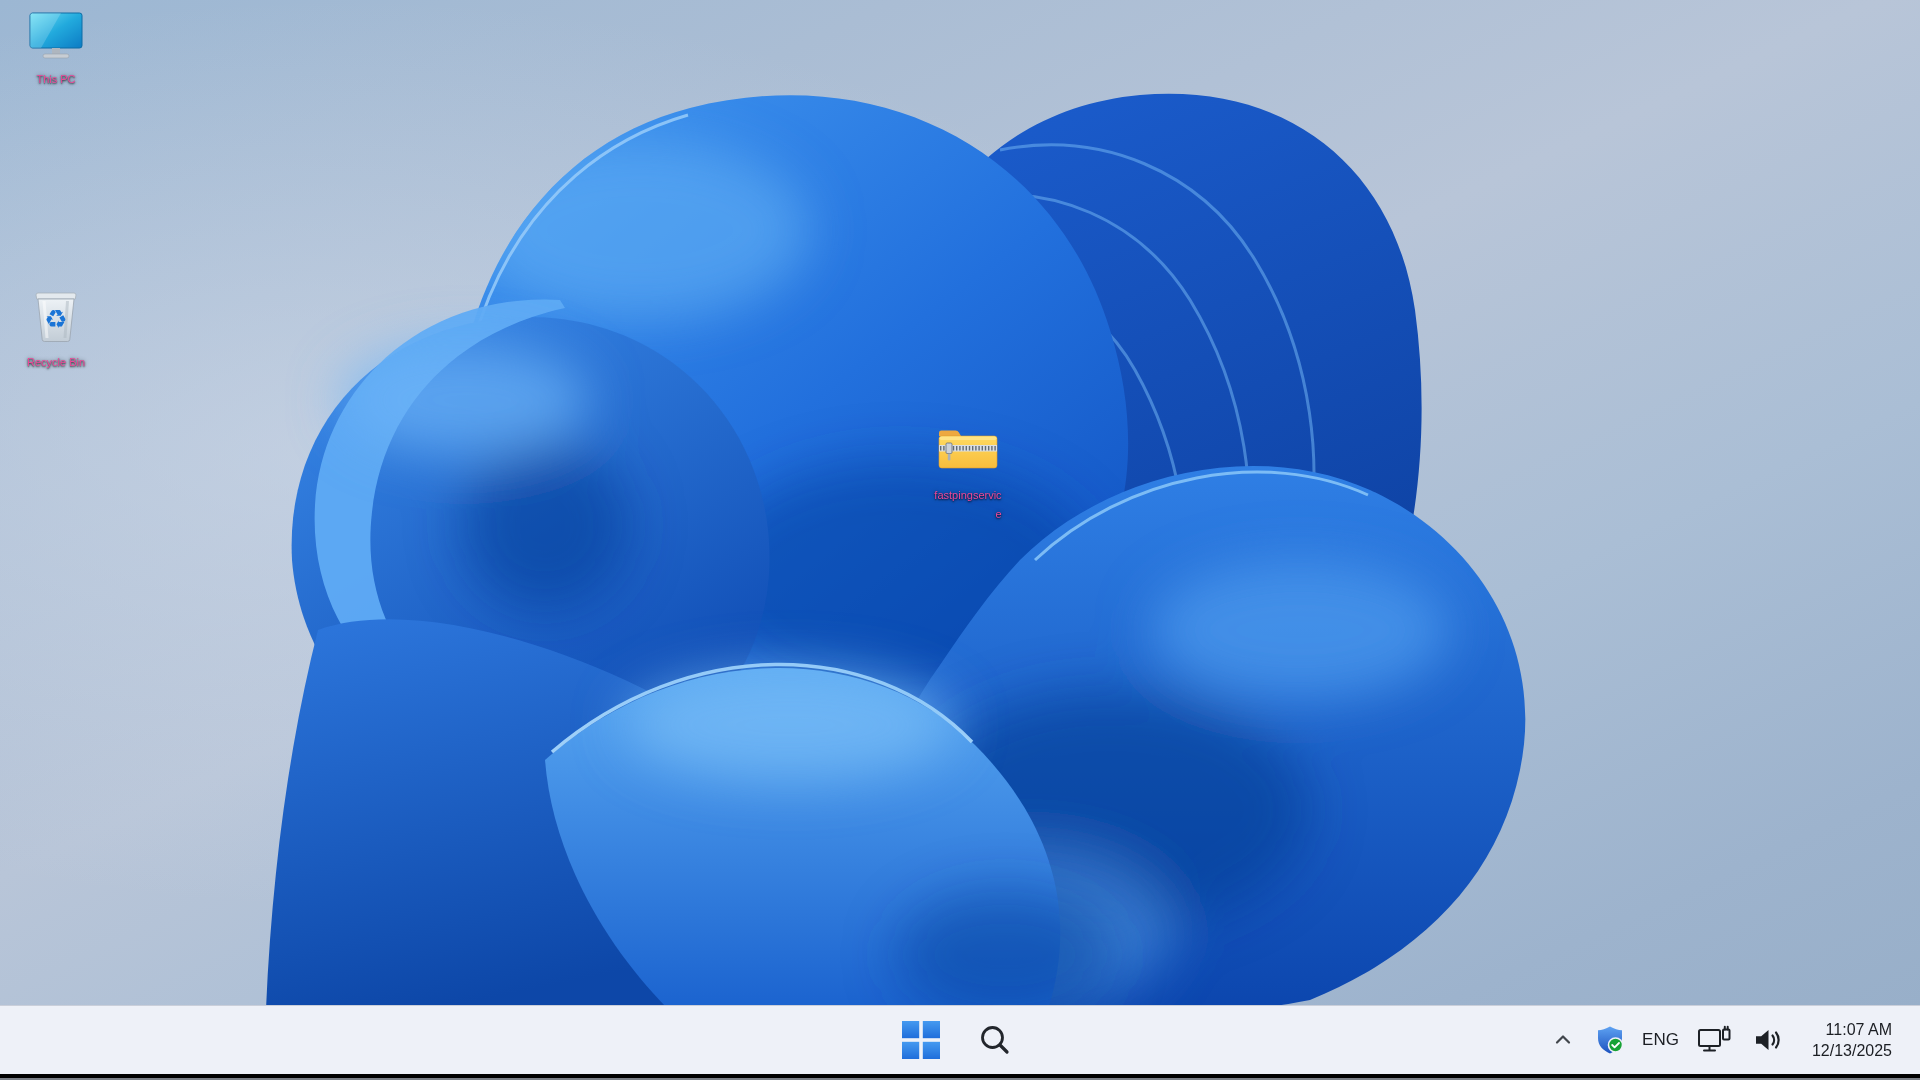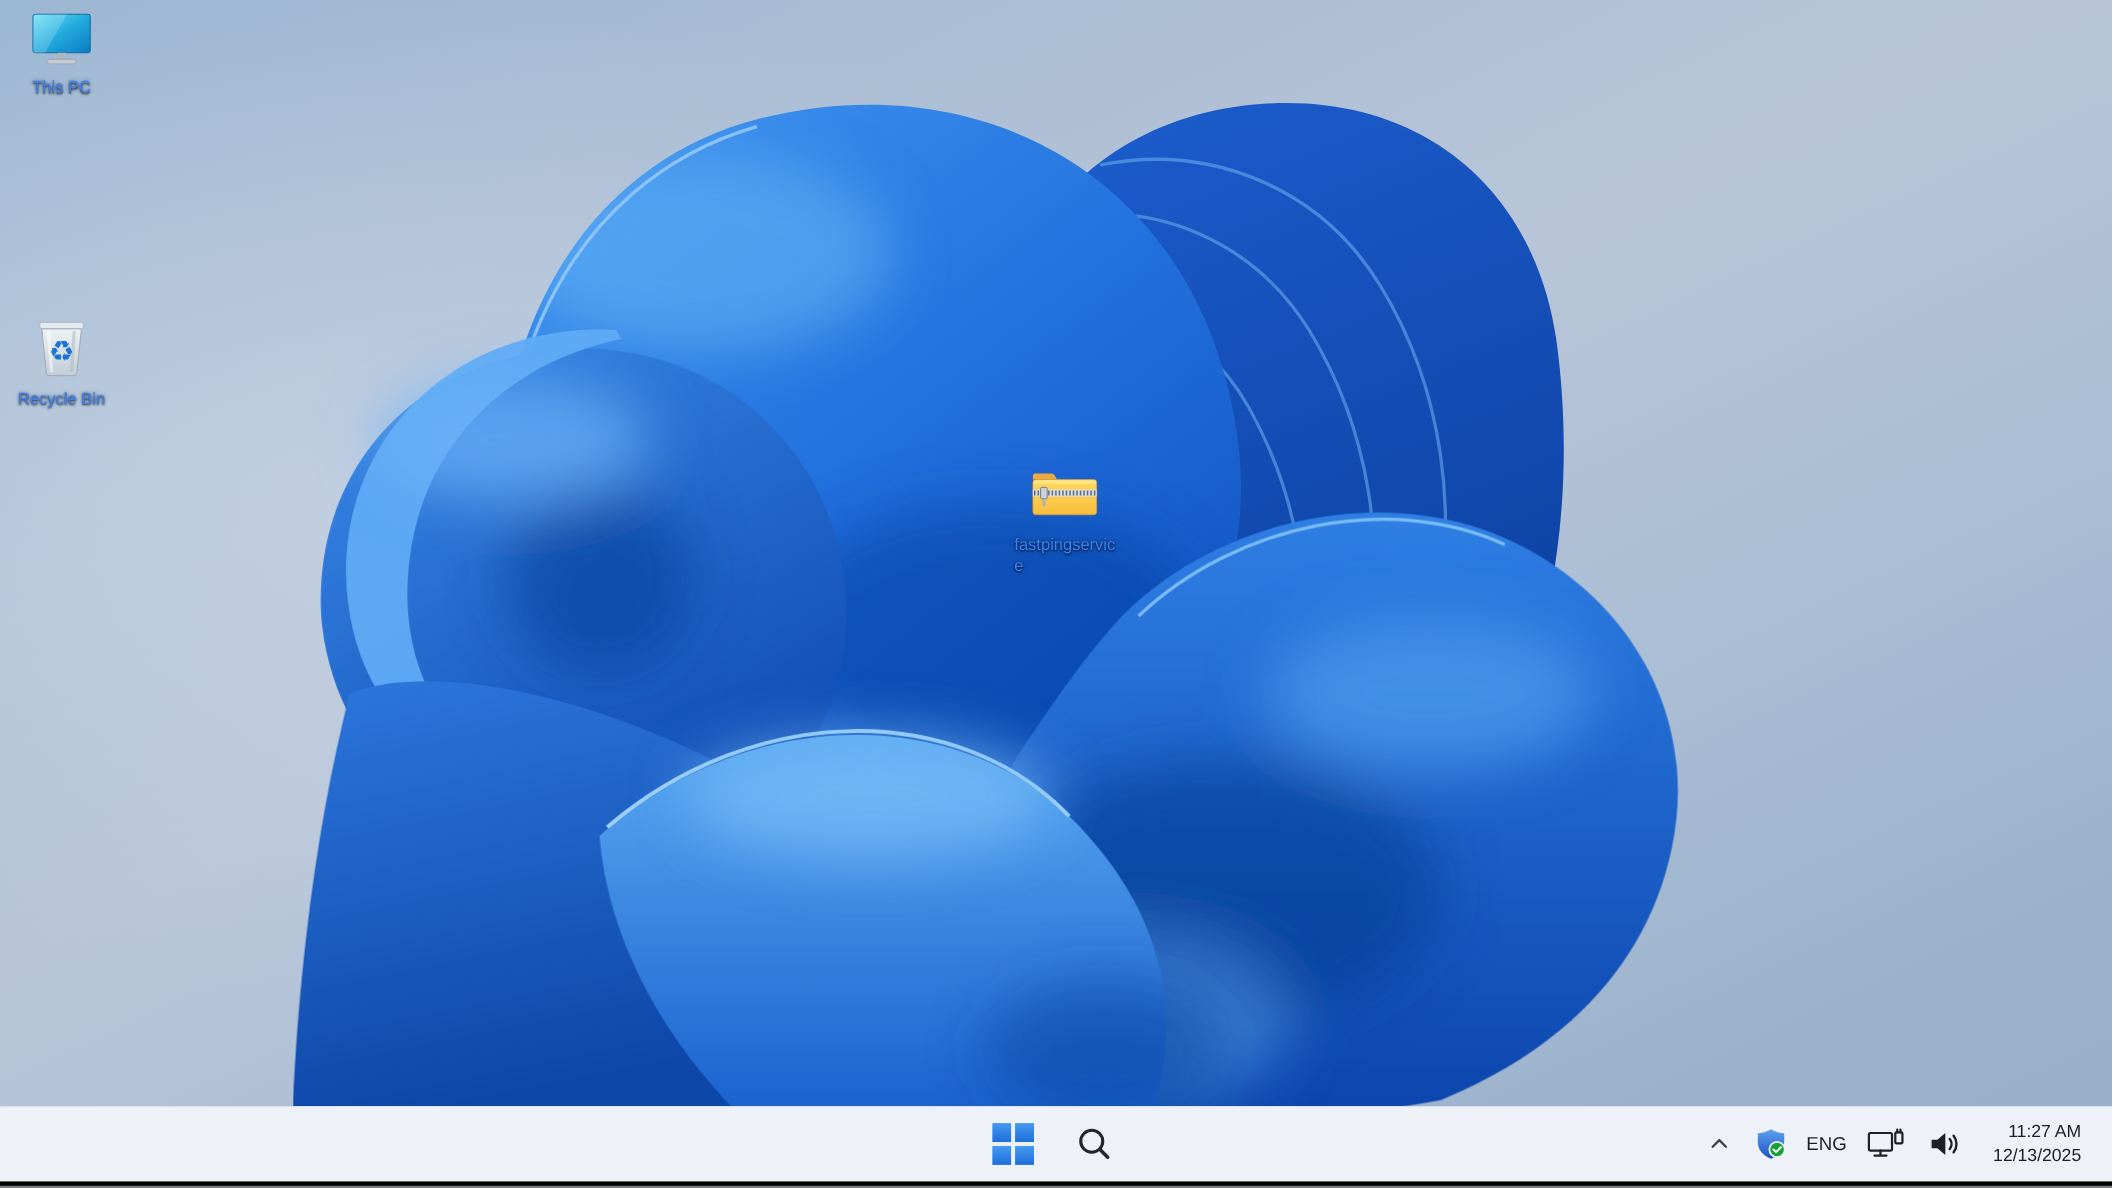--- a/index.html
+++ b/index.html
@@ -16,21 +16,21 @@
       linear-gradient(155deg,#9cb7d3 0%,#aabdd4 22%,#b8c5d8 46%,#aabed5 68%,#9db3cd 88%,#98afc9 100%);
   }
   .wallpaper svg{position:absolute;left:0;top:0;}
   
   .desk-cell{
     position:absolute;width:96px;display:flex;flex-direction:column;align-items:center;
     cursor:default;border-radius:4px;
   }
   .di-glyph{display:block;margin-bottom:8px;}
   .di-label{
-    font-size:15px;line-height:19px;color:#3b82f6;text-align:left;
+    font-size:11px;line-height:19px;color:#ec4899;text-align:right;
     text-shadow:0 1px 2px rgba(0,0,0,.85),0 0 4px rgba(0,0,0,.4);
     max-width:96px;word-wrap:break-word;
   }
   
   .taskbar{
     position:absolute;left:0;bottom:6px;width:100%;height:69px;
     background:#eef1f8;border-top:1px solid rgba(110,120,140,.28);
     box-sizing:border-box;
   }
   .screen-edge{position:absolute;left:0;bottom:0;width:100%;height:2px;background:#797e86;}
@@ -254,20 +254,20 @@
         </svg>
       </div>
       <div class="tb-btn">
         <svg width="34" height="26" viewBox="0 0 34 26">
           <path d="M3 9.2 H8.2 L15.5 3 V23 L8.2 16.8 H3 Z" fill="#1d2126"></path>
           <path d="M19.5 8.5 A 7.2 7.2 0 0 1 19.5 17.5" fill="none" stroke="#1d2126" stroke-width="2.2" stroke-linecap="round"></path>
           <path d="M23 5.5 A 12 12 0 0 1 23 20.5" fill="none" stroke="#1d2126" stroke-width="2.2" stroke-linecap="round"></path>
         </svg>
       </div>
       <div class="clock">
-        <span>11:27 AM</span>
+        <span>11:07 AM</span>
         <span>12/13/2025</span>
       </div>
     </div>
   </div>
 
   <div class="screen-edge"></div>
 </div>
 
 </body></html>

